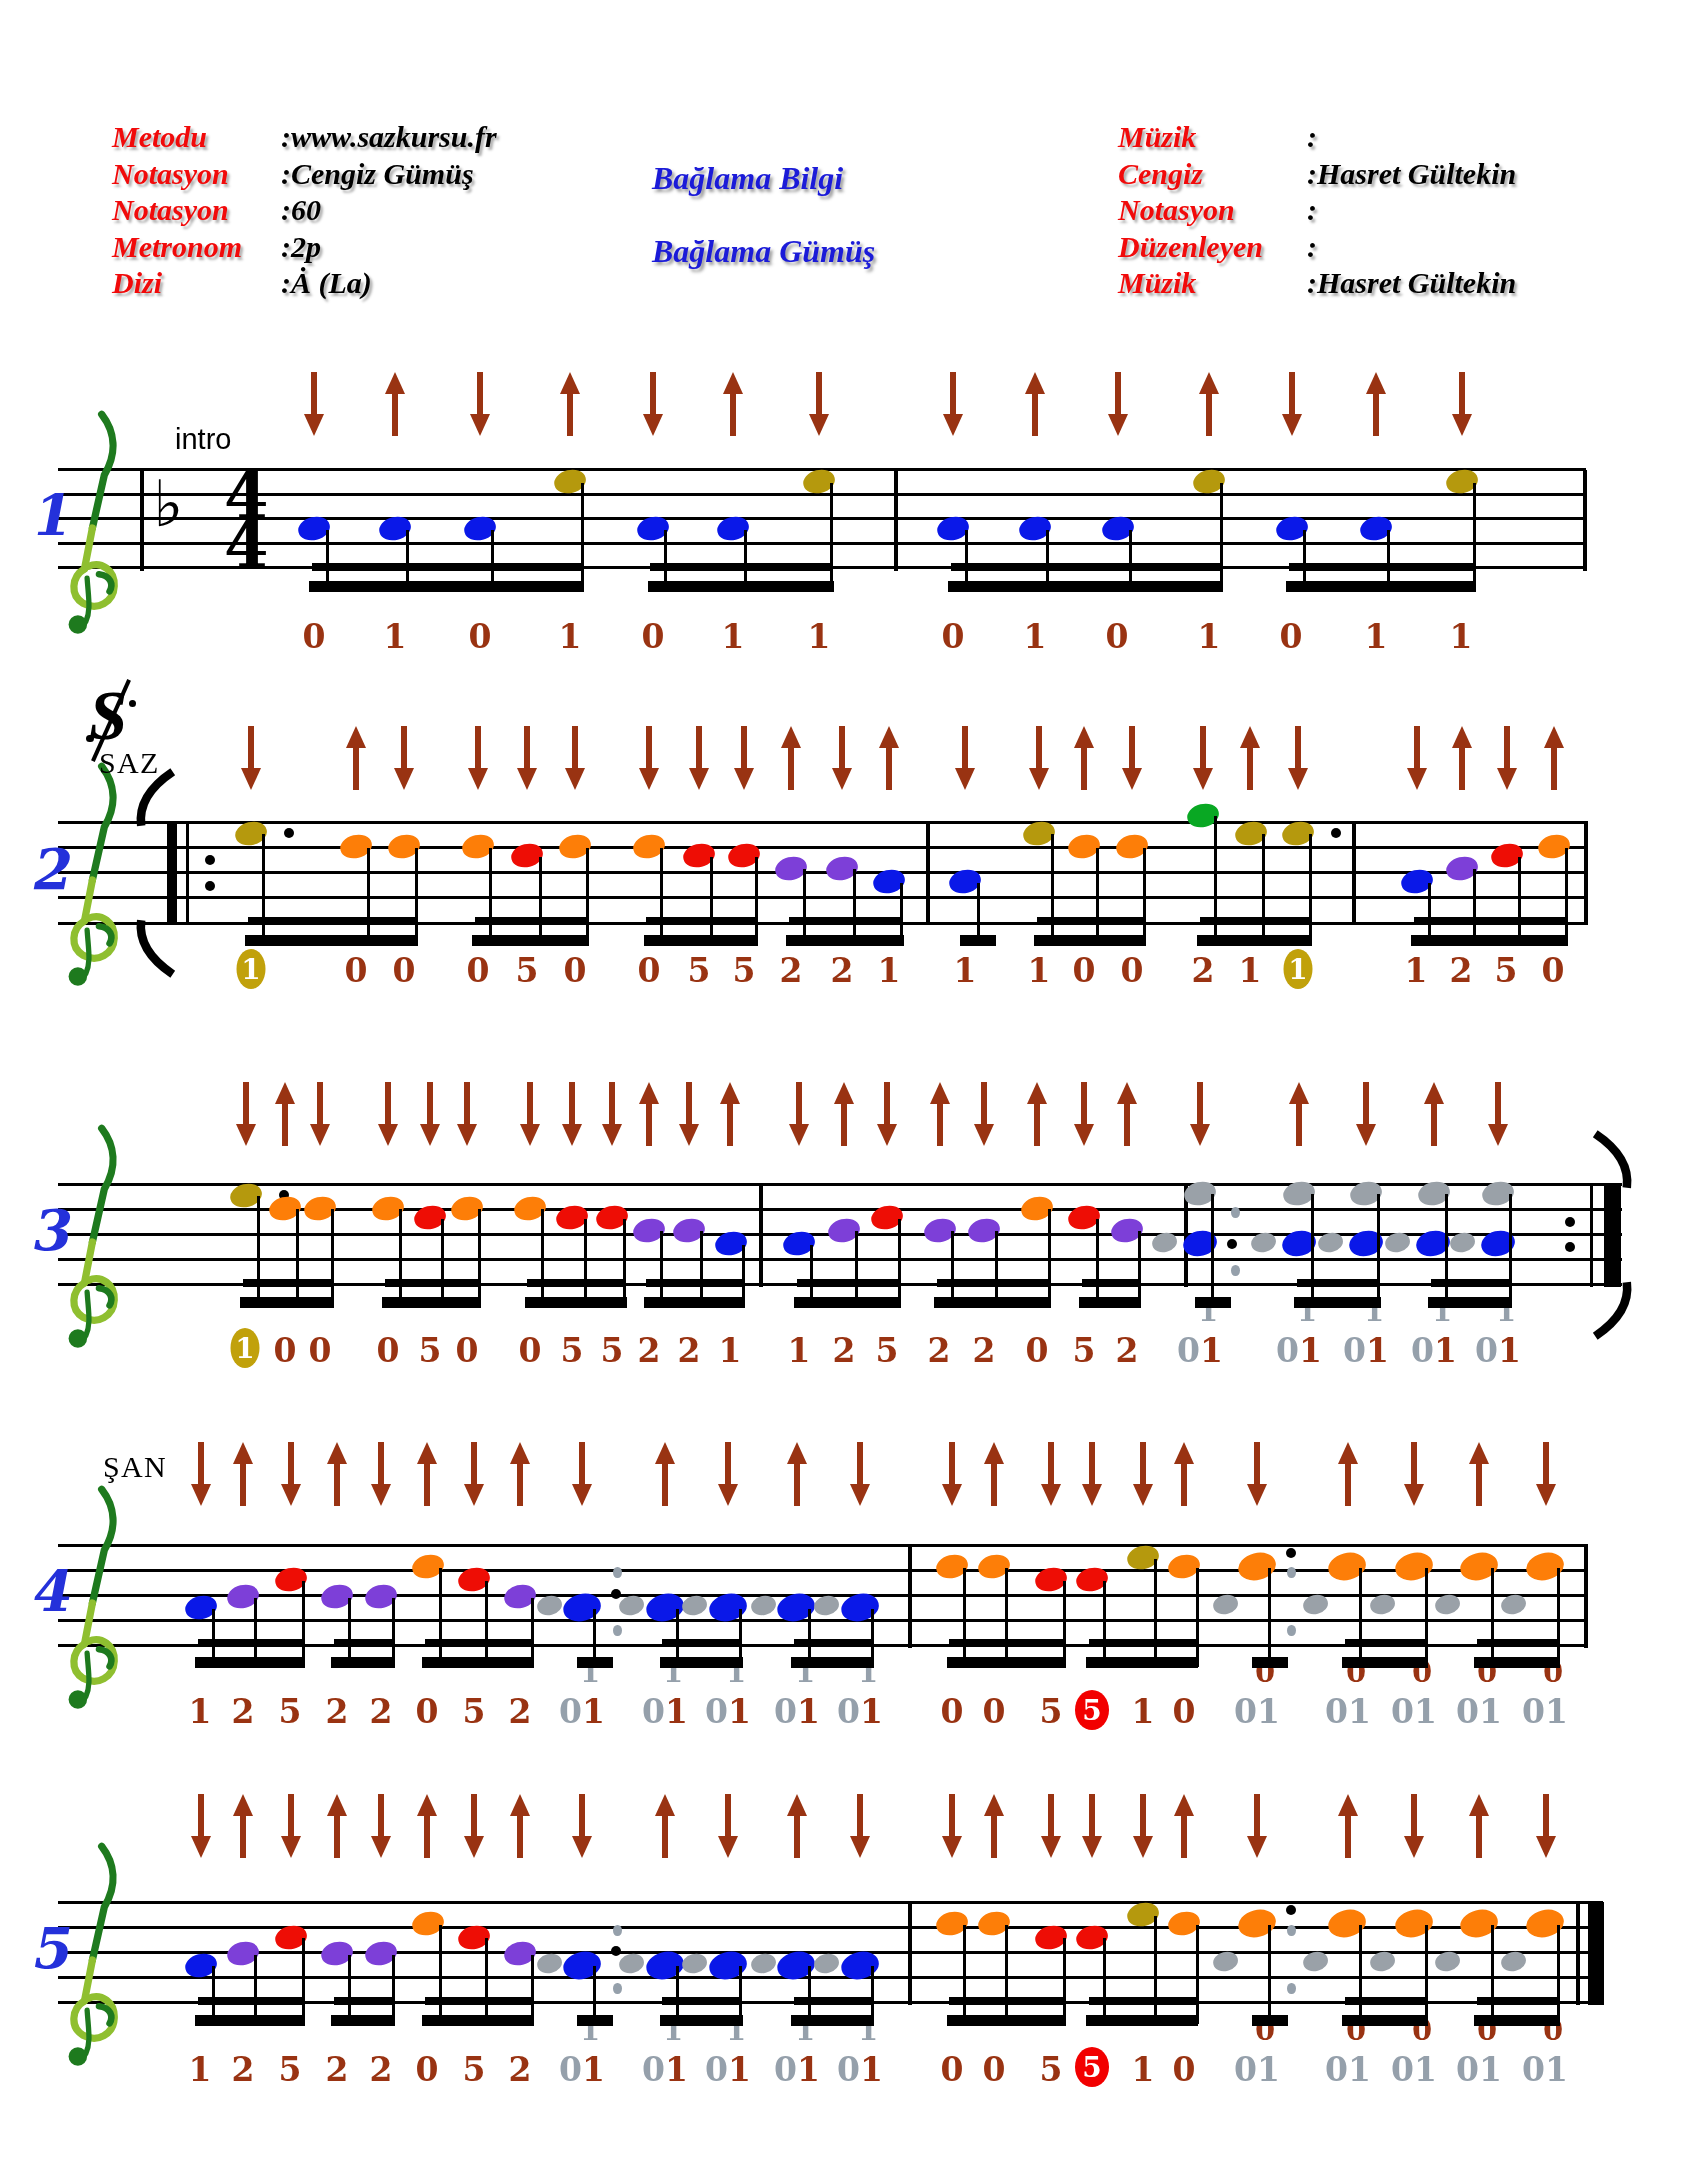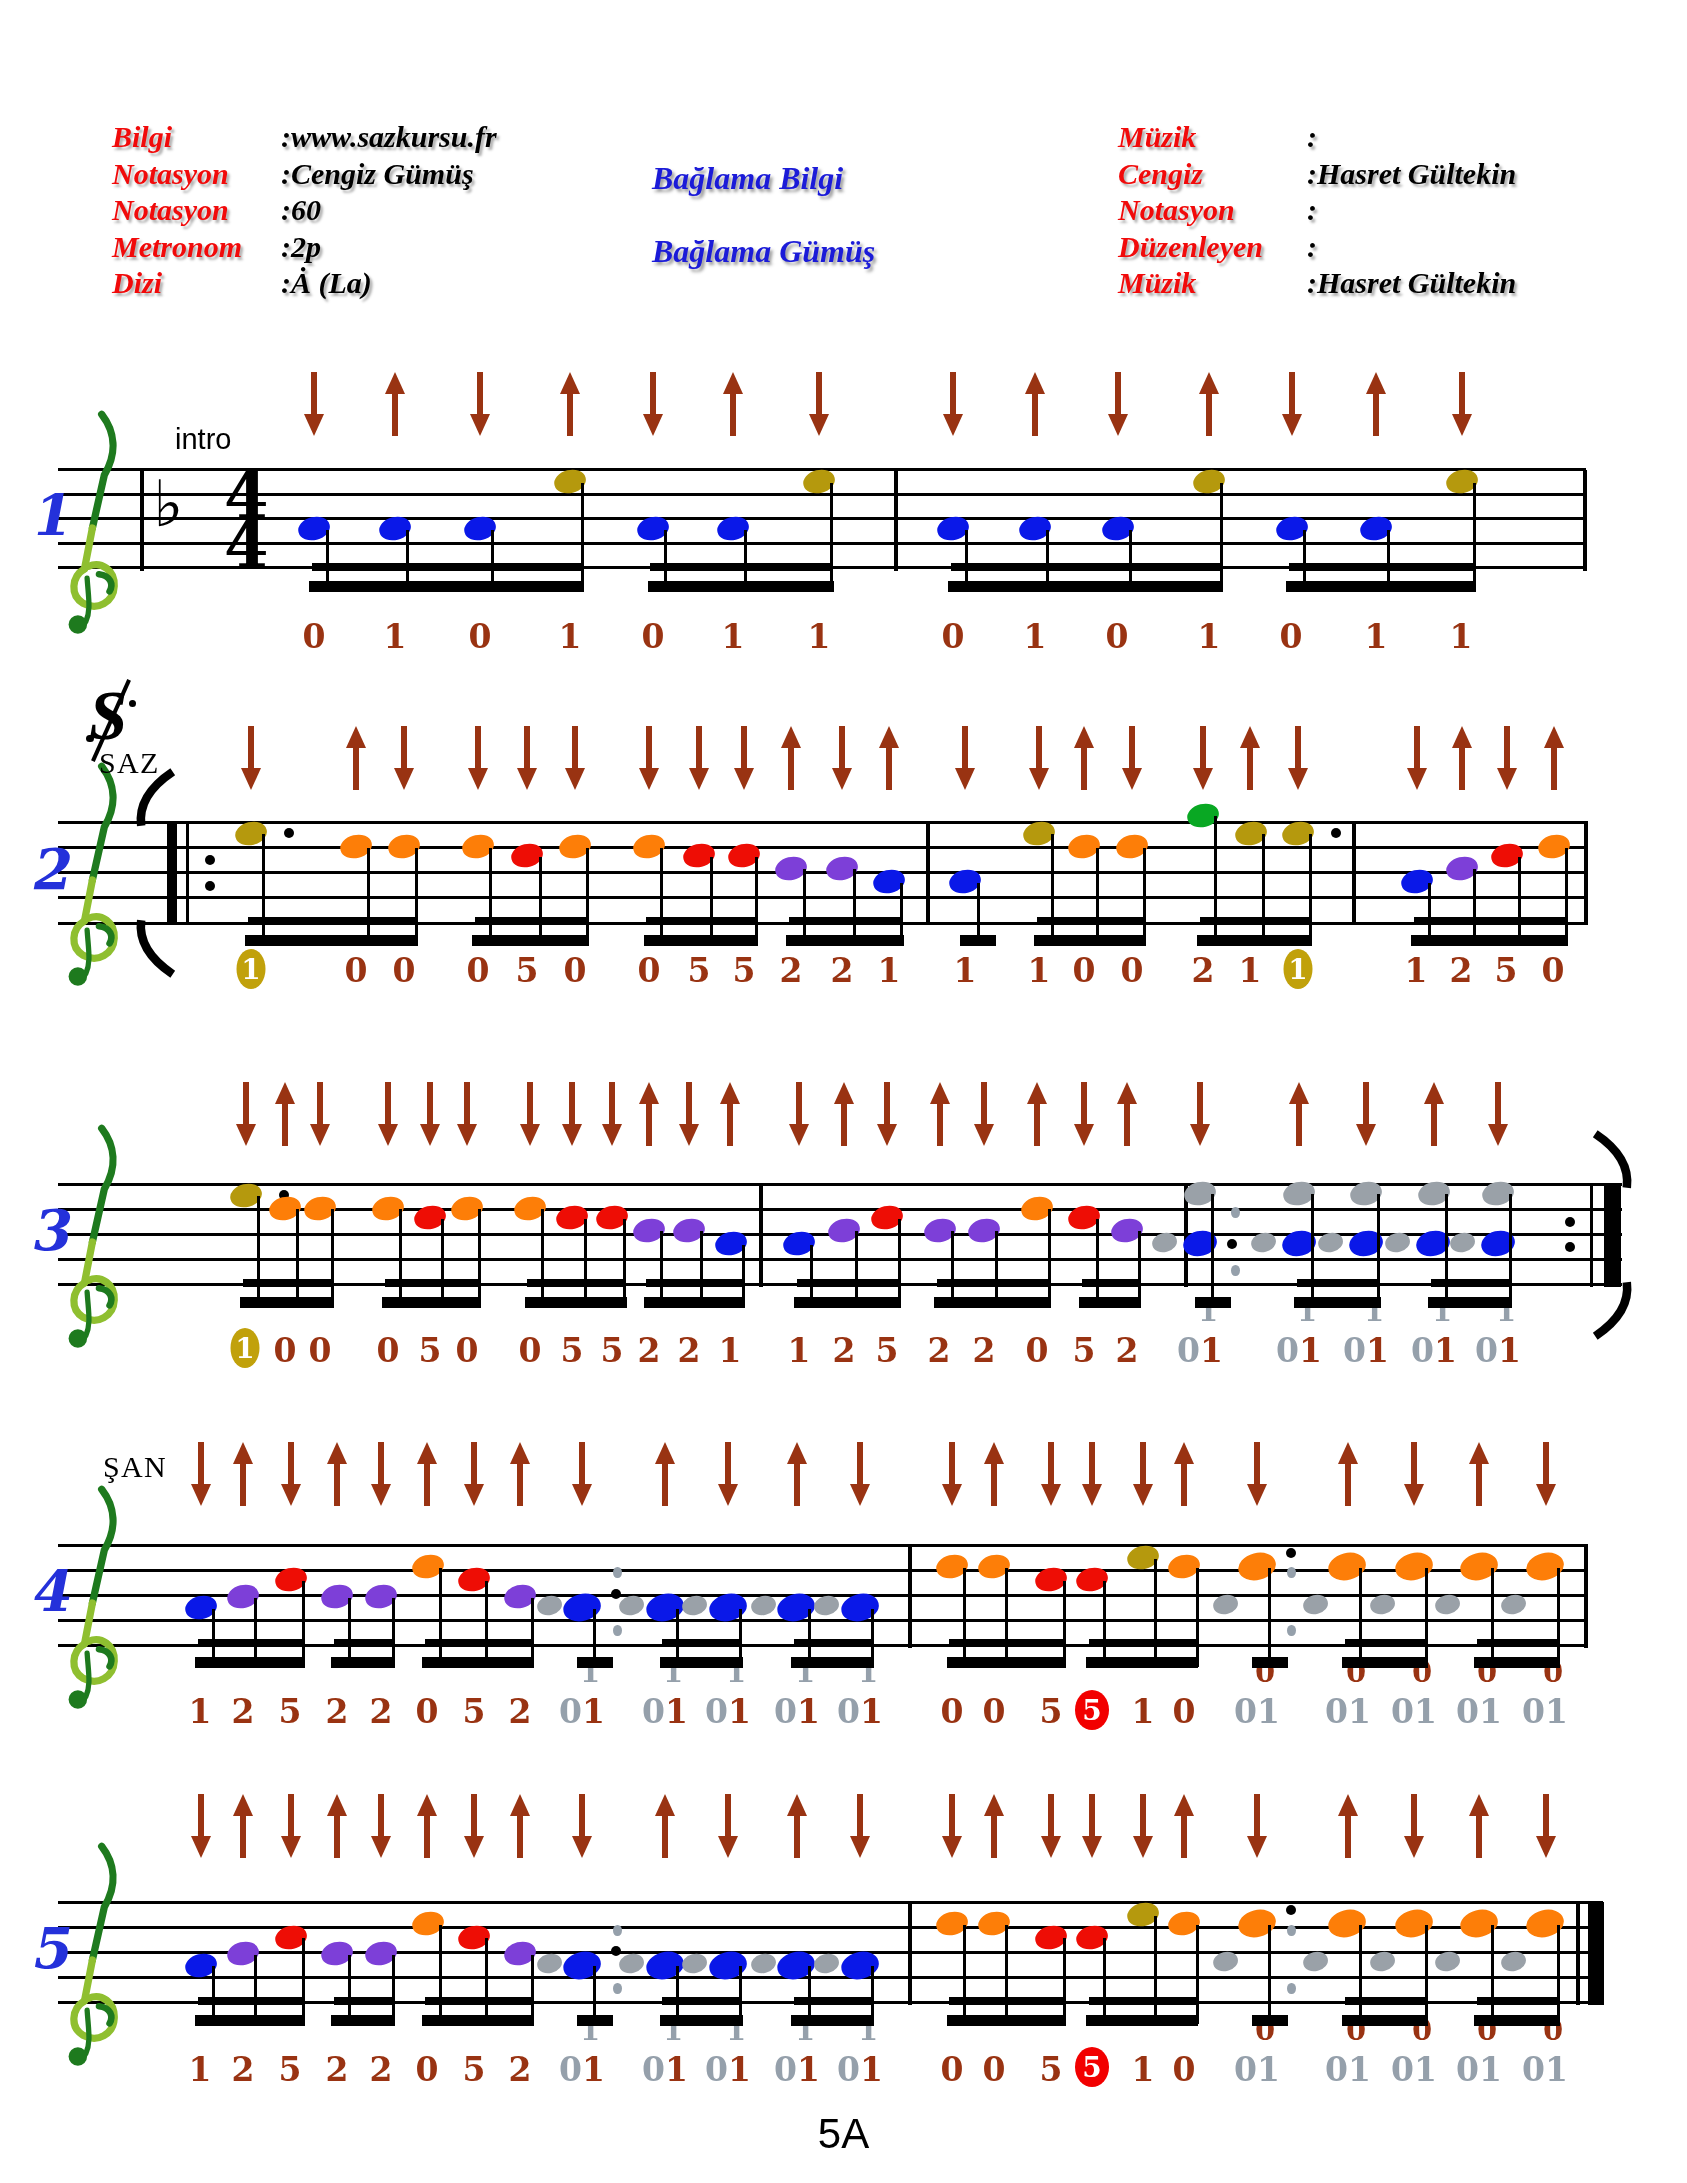--- a/index.html
+++ b/index.html
@@ -52,21 +52,21 @@
   .flat{position:absolute;font:bold 64px "DejaVu Sans",sans-serif;color:#000;}
   .tsig{position:absolute;font:bold 64px "DejaVu Serif",serif;color:#000;line-height:50px;text-align:center;}
   #pagenum{position:absolute;left:0;top:2110px;width:100%;text-align:center;
            font:42px "Liberation Sans","DejaVu Sans",sans-serif;color:#000;}
 </style>
 </head>
 <body>
 
 <div id="page">
 
-  <div class="hdr-label" style="left:112px;top:120px">Bilgi</div>
+  <div class="hdr-label" style="left:112px;top:120px">Metodu</div>
   <div class="hdr-value" style="left:281px;top:120px">:www.sazkursu.fr</div>
   <div class="hdr-label" style="left:112px;top:157px">Notasyon</div>
   <div class="hdr-value" style="left:281px;top:157px">:Cengiz Gümüş</div>
   <div class="hdr-label" style="left:112px;top:193px">Notasyon</div>
   <div class="hdr-value" style="left:281px;top:193px">:60</div>
   <div class="hdr-label" style="left:112px;top:230px">Metronom</div>
   <div class="hdr-value" style="left:281px;top:230px">:2p</div>
   <div class="hdr-label" style="left:112px;top:266px">Dizi</div>
   <div class="hdr-value" style="left:281px;top:266px">:Ȧ  (La)</div>
 
@@ -1091,15 +1091,14 @@
       <div class="beam" style="left: 949px; top: 1997px; width: 114px; height: 8px;"></div>
       <div class="beam" style="left: 1086px; top: 2015px; width: 112px; height: 10.6px;"></div>
       <div class="beam" style="left: 1089px; top: 1997px; width: 107px; height: 8px;"></div>
       <div class="beam" style="left: 1252px; top: 2015px; width: 36px; height: 10.6px;"></div>
       <div class="beam" style="left: 1342px; top: 2015px; width: 86px; height: 10.6px;"></div>
       <div class="beam" style="left: 1345px; top: 1997px; width: 81px; height: 8px;"></div>
       <div class="beam" style="left: 1474px; top: 2015px; width: 86px; height: 10.6px;"></div>
       <div class="beam" style="left: 1477px; top: 1997px; width: 81px; height: 8px;"></div>
     </div>
 
-  <div id="pagenum">5A</div>
 </div>
 
 
 </body></html>

